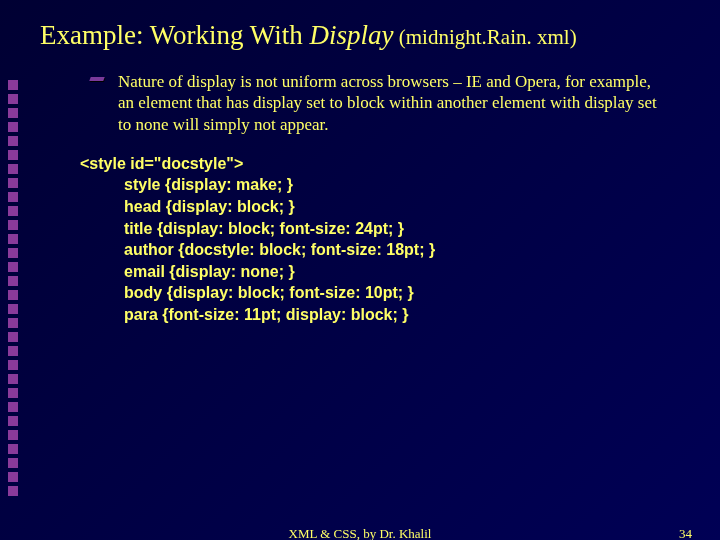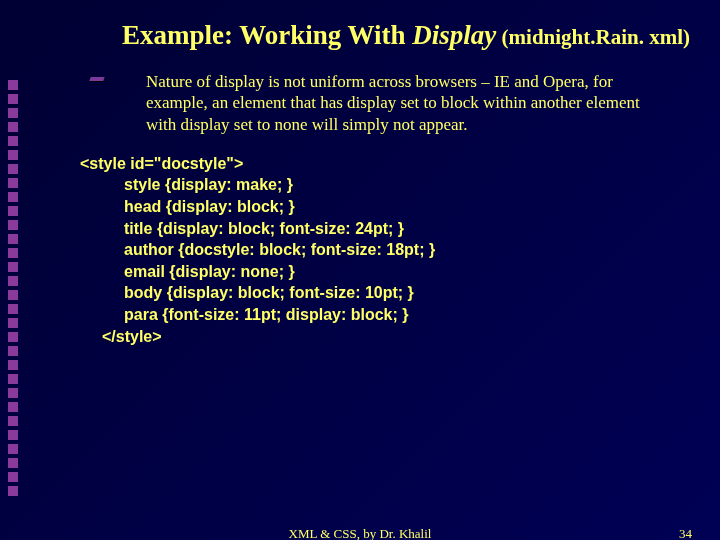--- a/index.html
+++ b/index.html
@@ -29,33 +29,32 @@
   .slide {
     position: absolute;
     left: 40px;
     right: 30px;
     top: 10px;
     bottom: 30px;
   }
   .title {
     color: #ffff66;
     font-size: 27px;
-    text-align: right;
+    text-align: left;
     margin: 10px 0 20px 0;
-    font-weight: bold;
+    font-weight: normal;
   }
   .title .italic { font-style: italic; }
   .title .small { font-size: 21px; }
   .bullets {
     margin: 0 30px 18px 50px;
   }
   .bullet-row {
     display: flex;
     margin-bottom: 6px;
-    gap: 28px;
   }
   .bullet-icon {
     flex: 0 0 28px;
     position: relative;
     top: 6px;
   }
   .bullet-icon .bar {
     width: 14px;
     height: 4px;
     background: #7a3a9a;
@@ -152,21 +151,20 @@
 
   <div class="code-block">
     <div>&lt;style id="docstyle"&gt;</div>
     <div class="i2">style {display: make; }</div>
     <div class="i2">head {display: block; }</div>
     <div class="i2">title {display: block; font-size: 24pt; }</div>
     <div class="i2">author {docstyle: block; font-size: 18pt; }</div>
     <div class="i2">email {display: none; }</div>
     <div class="i2">body {display: block; font-size: 10pt; }</div>
     <div class="i2">para {font-size: 11pt; display: block; }</div>
-    <div class="i1">&lt;/style&gt;</div>
   </div>
 
 </div>
 
 <div class="footer">
   <div class="center">XML &amp; CSS, by Dr. Khalil</div>
   <div class="page">34</div>
 </div>
 
 </body></html>

